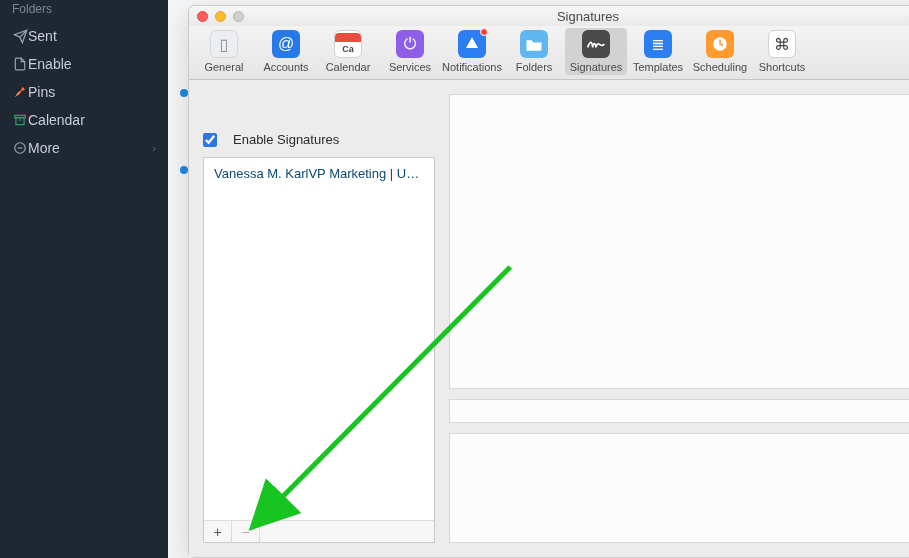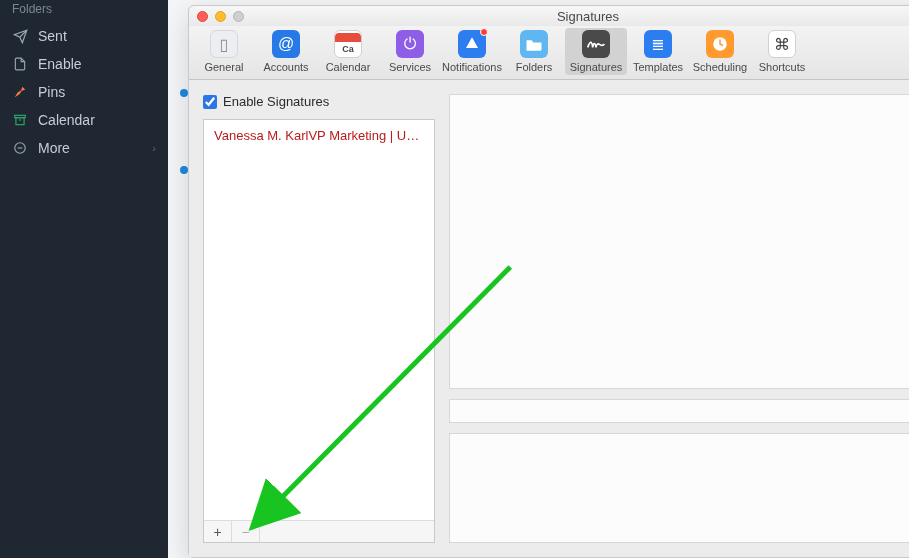--- a/index.html
+++ b/index.html
@@ -2,21 +2,21 @@
 <html><head>
 <meta charset="utf-8">
 <style>
   * { box-sizing: border-box; margin: 0; padding: 0; }
   html, body { width: 909px; height: 558px; font-family: -apple-system, "Helvetica Neue", Arial, sans-serif; font-size: 13px; overflow: hidden; }
   body { display: flex; background: #fff; }
 
   
   .sidebar { width: 168px; height: 558px; background: #1f2733; color: #b7c0cb; flex: 0 0 168px; padding-top: 0; }
   .sb-header { font-size: 12px; color: #7d8793; padding: 2px 12px 6px 12px; }
-  .sb-item { display: flex; align-items: center; gap: 10px; padding: 6px 12px; cursor: pointer; font-size: 14px; color: #c6cdd6; }
+  .sb-item { display: flex; align-items: center; padding: 6px 12px; cursor: pointer; font-size: 14px; color: #c6cdd6; }
   .sb-icon { width: 16px; height: 16px; display: flex; align-items: center; justify-content: center; font-size: 14px; }
   .sb-more-chevron { margin-left: auto; font-size: 11px; color: #5f6a77; }
 
   
   .bg { flex: 1; position: relative; background: #f5f6f8; height: 558px; overflow: hidden; }
   .bg-dot { position: absolute; width: 8px; height: 8px; border-radius: 50%; background: #1e88e5; }
 
   
   .prefs {
     position: absolute; left: 20px; top: 5px; width: 800px; height: 553px;
@@ -45,25 +45,25 @@
   .tb-notifications { background: #2c7df0; position: relative; }
   .tb-notif-dot { position: absolute; top: -2px; right: -2px; width: 8px; height: 8px; border-radius: 50%; background: #ff3b30; border: 1px solid #fff; }
   .tb-folders { background: #5fb6f0; }
   .tb-signatures { background: #4a4a4a; }
   .tb-templates { background: #2c7df0; }
   .tb-scheduling { background: #ff9a2e; }
   .tb-shortcuts { background: #fff; color: #444; border: 1px solid #d0d0d0; }
 
   .prefs-body { flex: 1; display: flex; padding: 14px; gap: 14px; background: #ececec; }
   .left-pane { width: 232px; display: flex; flex-direction: column; }
-  .checkbox-row { display: flex; align-items: center; gap: 6px; margin-bottom: 10px; color: #2b2b2b; }
+  .checkbox-row { display: flex; align-items: center; gap: 16px; margin-bottom: 10px; color: #2b2b2b; margin-top: 38px; }
   .checkbox-row input { width: 14px; height: 14px; accent-color: #2b76e5; }
   .sig-list-wrap { flex: 1; background: #fff; border: 1px solid #c9c9c9; display: flex; flex-direction: column; }
   .sig-list { flex: 1; overflow: auto; }
-  .sig-row { padding: 8px 10px; font-size: 13px; color: #b91c1c; white-space: nowrap; overflow: hidden; text-overflow: ellipsis; cursor: pointer; }
+  .sig-row { padding: 8px 10px; font-size: 13px; color: #0c4a6e; white-space: nowrap; overflow: hidden; text-overflow: ellipsis; cursor: pointer; }
   .sig-add-remove { height: 22px; background: #f6f6f6; border-top: 1px solid #dcdcdc; display: flex; }
   .pm-btn { width: 28px; height: 100%; display: flex; align-items: center; justify-content: center; font-size: 14px; color: #555; border-right: 1px solid #dcdcdc; cursor: pointer; background: #f6f6f6; }
   .pm-btn.minus { color: #aaa; }
 
   .right-pane { flex: 1; display: flex; flex-direction: column; min-height: 0; }
   .editor-box { background: #fcfcfc; border: 1px solid #d7d7d7; }
   .editor-main { flex: 1; margin-bottom: 10px; }
   .editor-title { height: 24px; margin-bottom: 10px; }
   .editor-accounts { height: 110px; }
 

